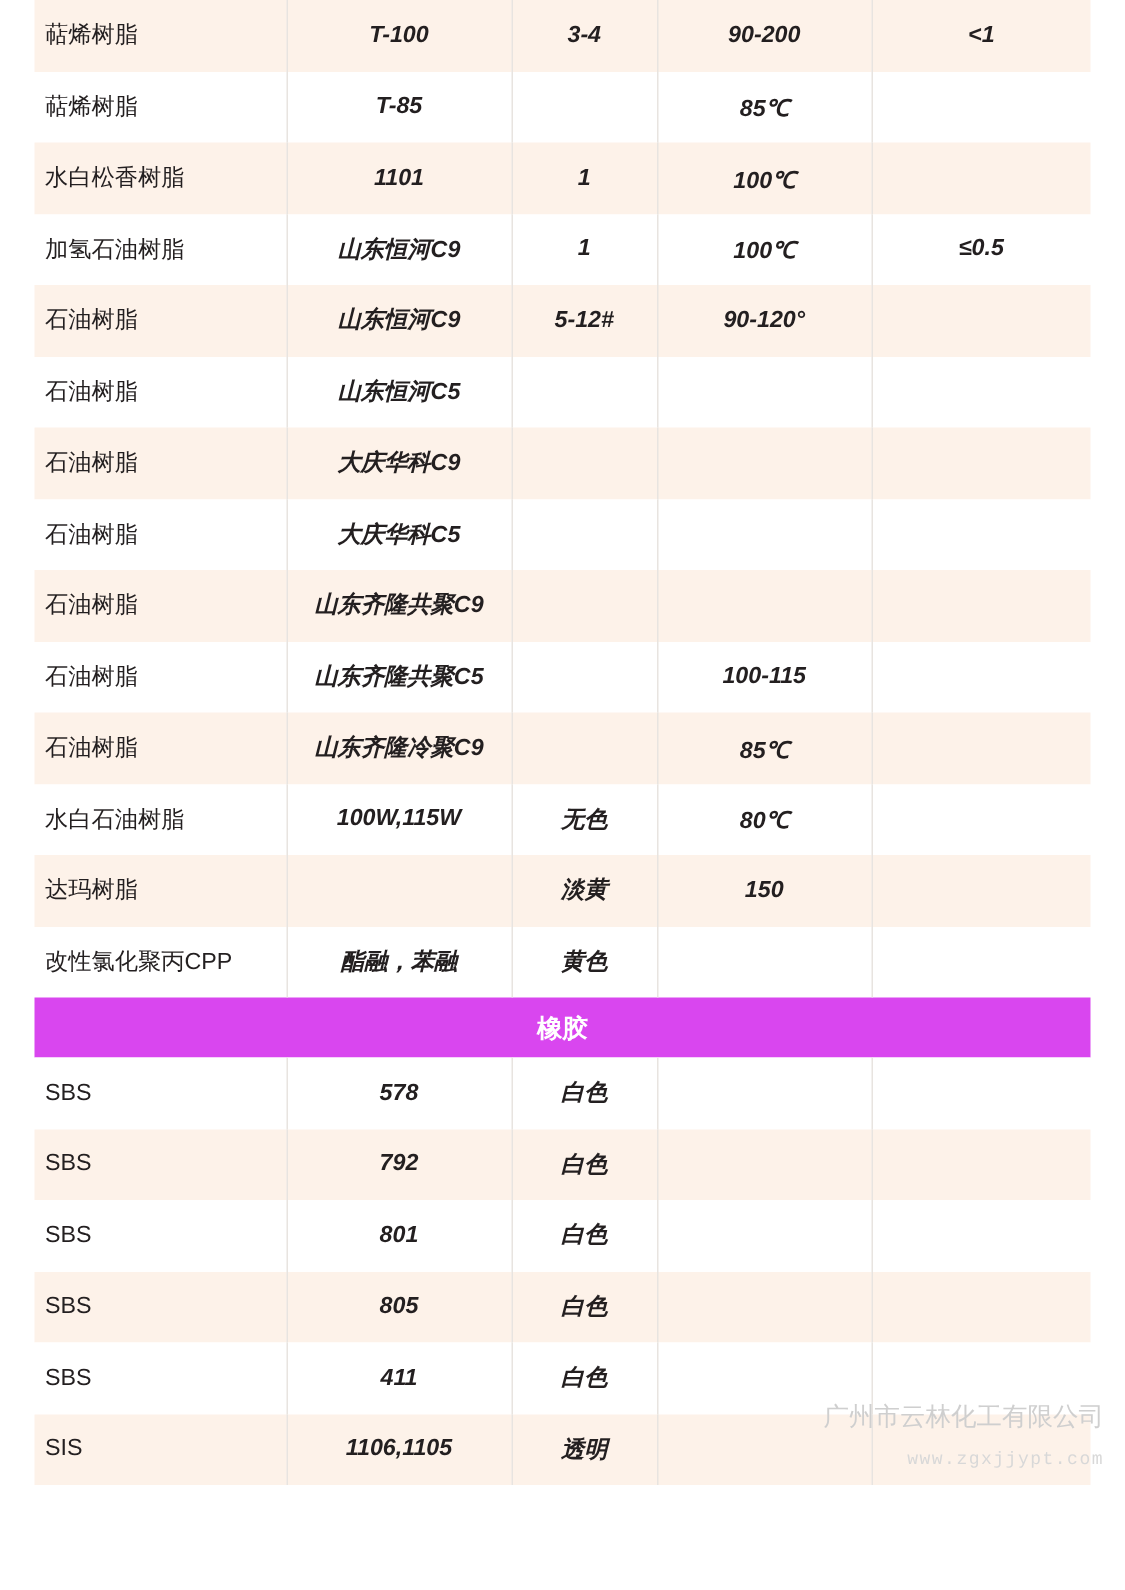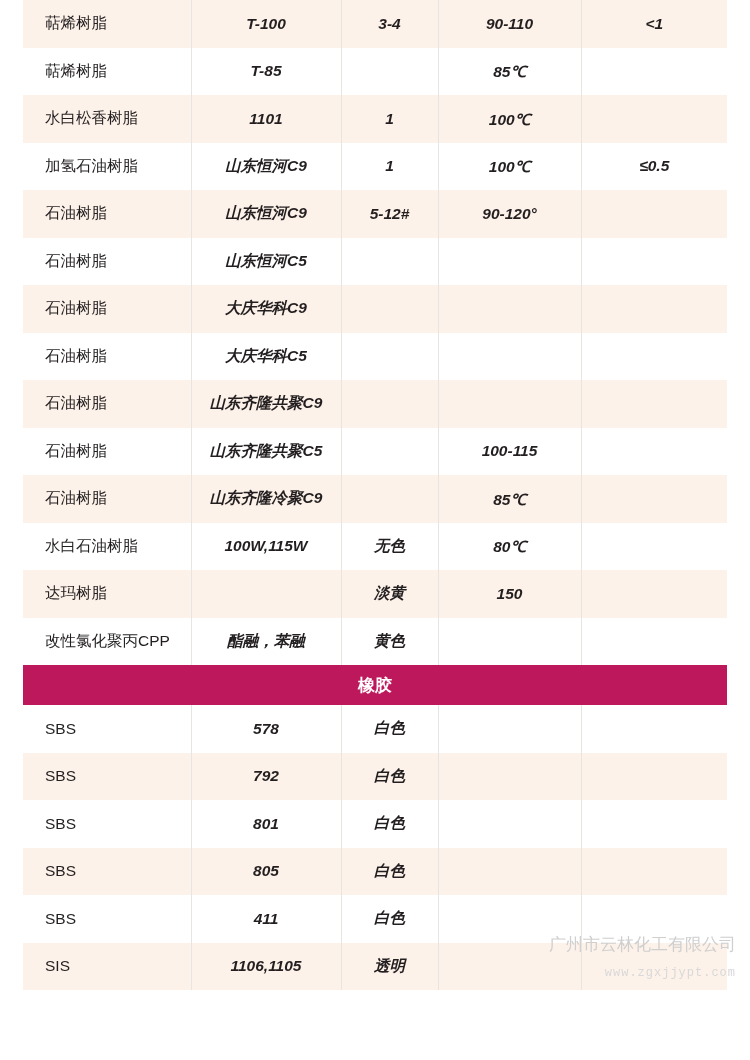--- a/index.html
+++ b/index.html
@@ -29,38 +29,38 @@
     vertical-align: middle;
     font-size: 15.5px;
     color: #231f20;
     padding: 0 6px;
     box-sizing: border-box;
     border-left: 1px solid #e8e4e0;
   }
   table.product-table td.c0 {
     border-left: none;
     text-align: left;
-    padding-left: 22px;
+    padding-left: 7px;
   }
   table.product-table td.c1,
   table.product-table td.c2,
   table.product-table td.c3,
   table.product-table td.c4 {
     text-align: center;
     font-weight: bold;
     font-style: italic;
   }
   tr.odd td {
     background: #fdf2e9;
   }
   tr.even td {
     background: #ffffff;
   }
   tr.section td {
-    background: #be185d;
+    background: #d946ef;
     color: #ffffff;
     text-align: center;
     font-weight: bold;
     font-size: 17px;
     height: 40px;
     border-left: none;
   }
   .col0 { width: 168px; }
   .col1 { width: 150px; }
   .col2 { width: 97px; }
@@ -101,21 +101,21 @@
       <col class="col2">
       <col class="col3">
       <col class="col4">
     </colgroup>
     <tbody>
 
       <tr class="odd">
         <td class="c0">萜烯树脂</td>
         <td class="c1">T-100</td>
         <td class="c2">3-4</td>
-        <td class="c3">90-110</td>
+        <td class="c3">90-200</td>
         <td class="c4">&lt;1</td>
       </tr>
 
       <tr class="even">
         <td class="c0">萜烯树脂</td>
         <td class="c1">T-85</td>
         <td class="c2"></td>
         <td class="c3">85℃</td>
         <td class="c4"></td>
       </tr>

